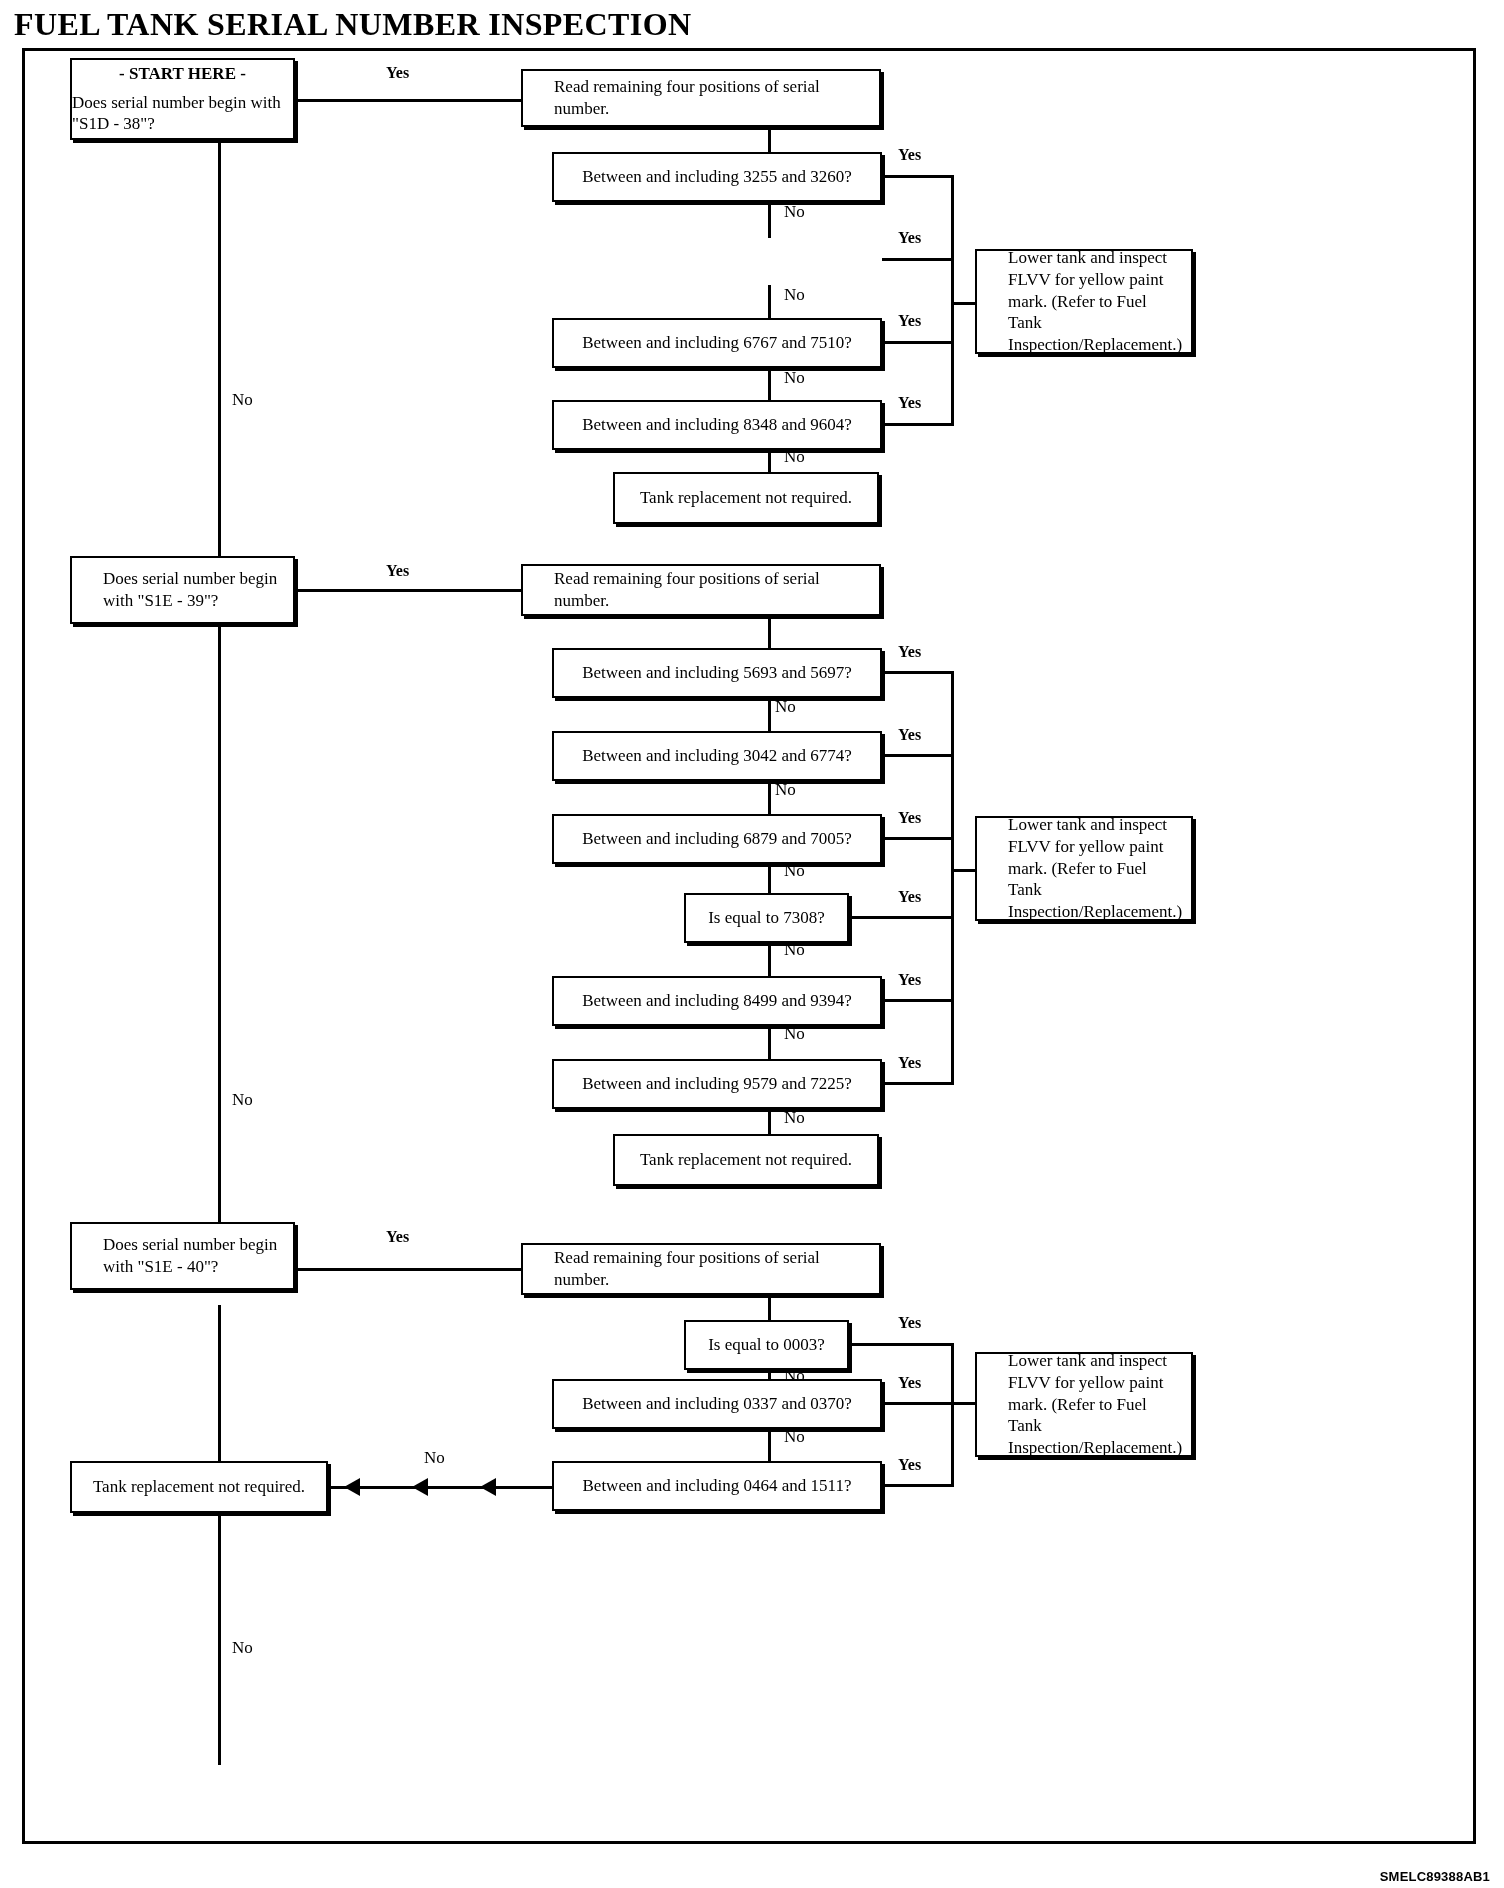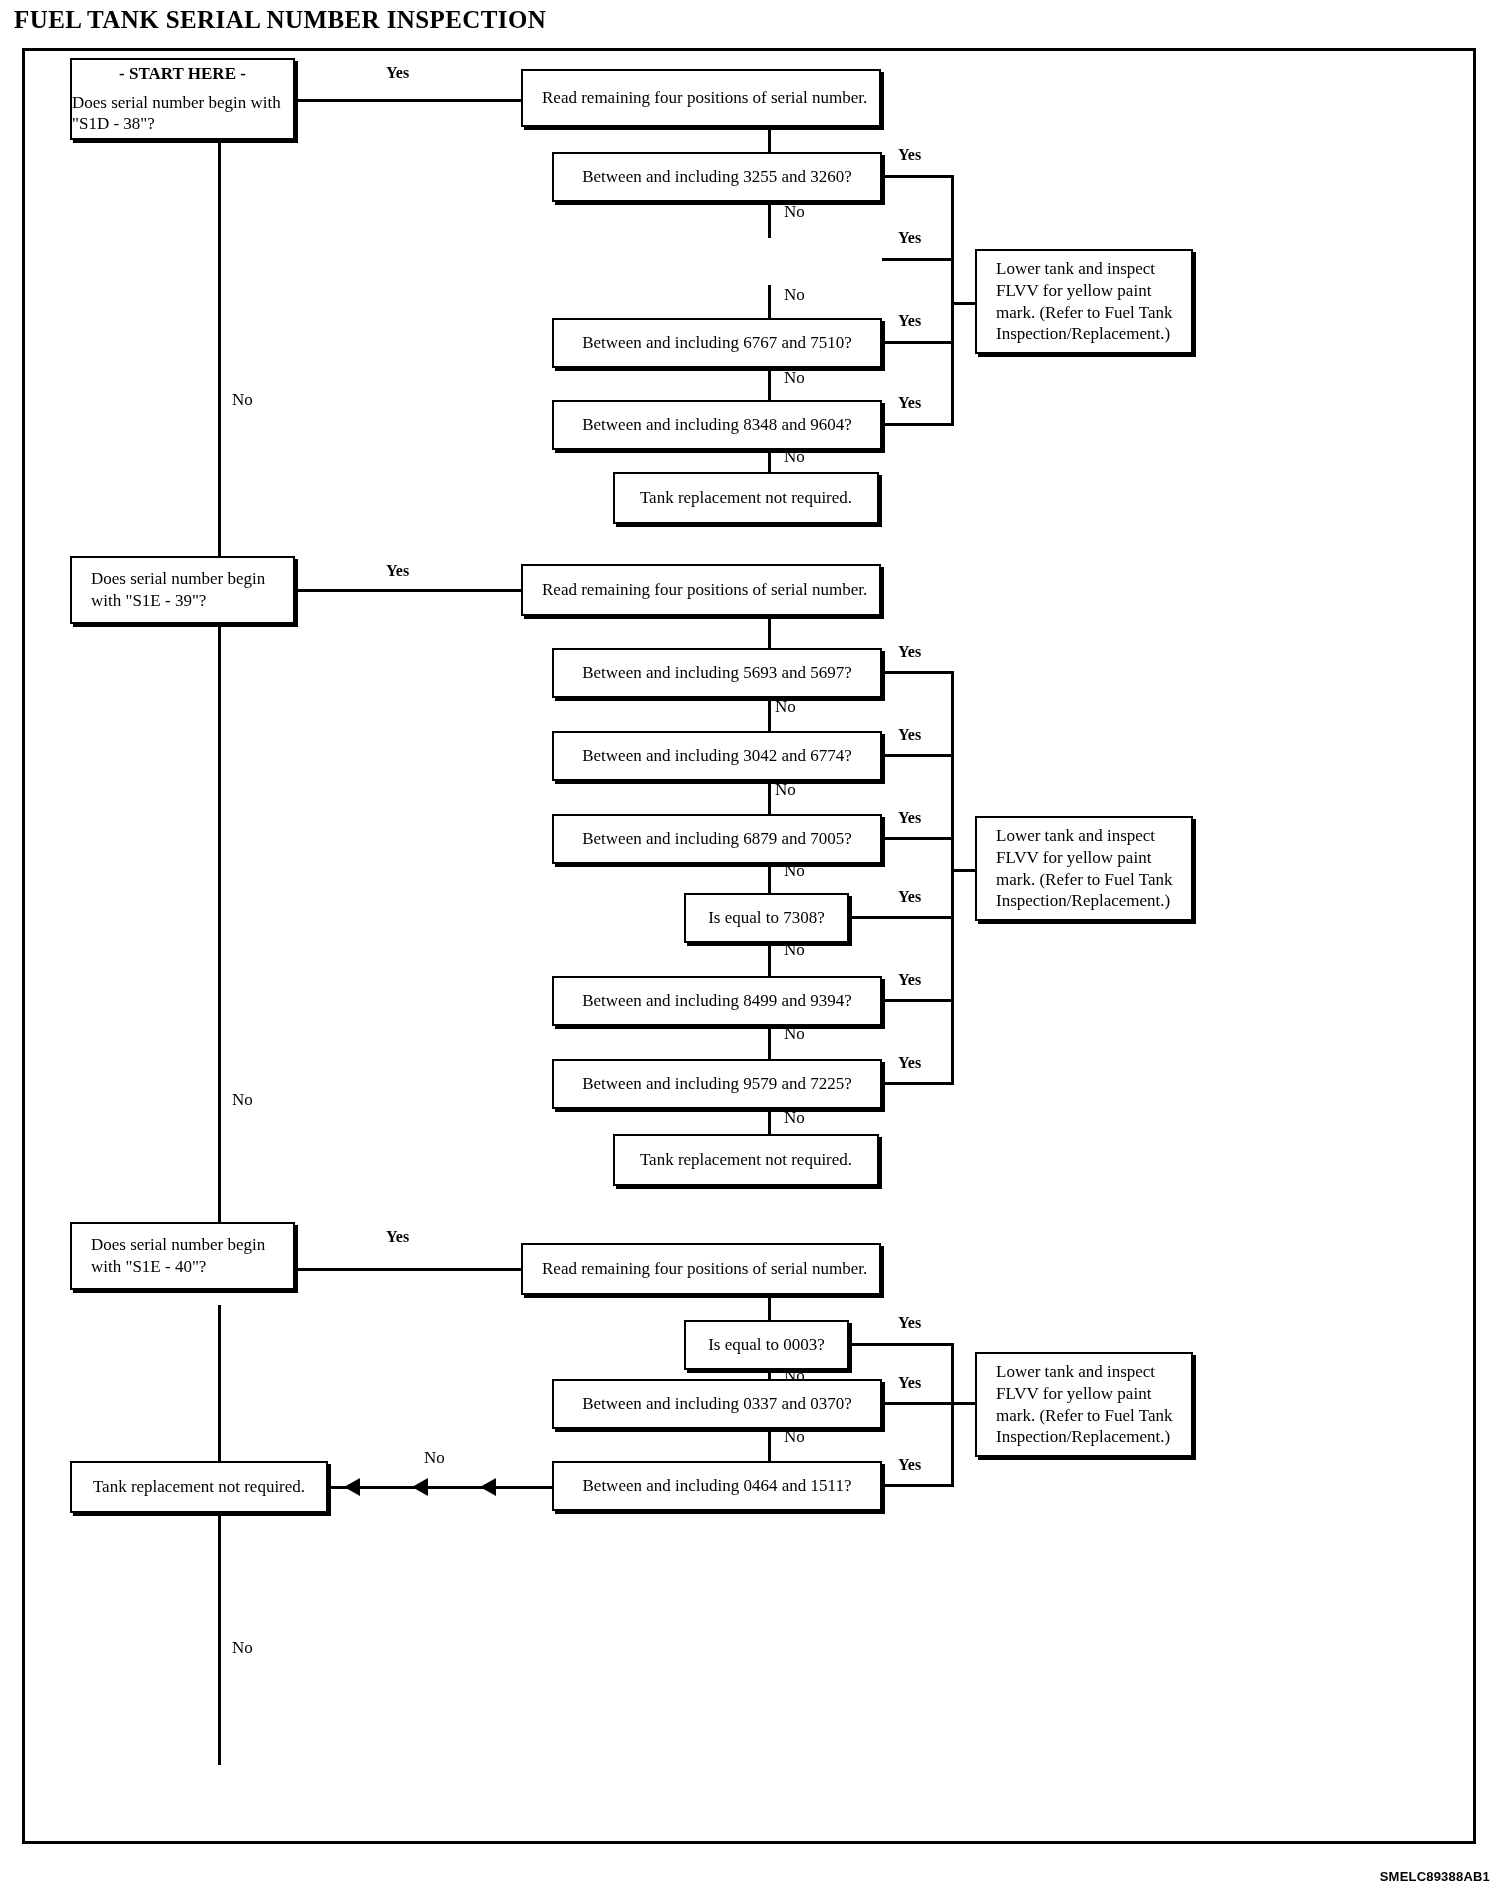--- a/index.html
+++ b/index.html
@@ -4,33 +4,33 @@
 <style>
   html,body{margin:0;padding:0;background:#fff;}
   body{width:1504px;height:1888px;position:relative;
        font-family:"Liberation Serif","DejaVu Serif",serif;color:#000;}
 
   #page{position:absolute;left:0;top:0;width:1504px;height:1888px;}
 
   
   #title{position:absolute;left:14px;top:6px;
          font-family:"Liberation Serif","DejaVu Serif",serif;
-         font-weight:700;font-size:25px;letter-spacing:.4px;white-space:nowrap;}
+         font-weight:700;font-size:32px;letter-spacing:.4px;white-space:nowrap;}
 
   
   .frame{position:absolute;border:3px solid #000;}
 
   
   .box{position:absolute;box-sizing:border-box;background:#fff;
        border:2px solid #000;
        box-shadow:3px 3px 0 0 #000;
        display:flex;align-items:center;
        font-size:17px;line-height:1.28;}
   .box.center{justify-content:flex-start;text-align:center;}
-  .box.left{justify-content:flex-start;text-align:left;padding-left:19px;padding-right:8px;}
+  .box.left{justify-content:flex-start;text-align:left;padding-left:31px;padding-right:8px;}
   .box .inner{width:100%;}
   .box .start-hdr{font-weight:700;text-align:center;display:block;margin-bottom:7px;font-size:17px;}
   .box .start-body{display:block;text-align:left;}
 
   
   .h{position:absolute;background:#000;height:3px;}
   .v{position:absolute;background:#000;width:3px;}
   .lbl{position:absolute;font-size:16px;font-weight:700;white-space:nowrap;}
   .lbl.reg{font-weight:400;font-size:17px;}
 

